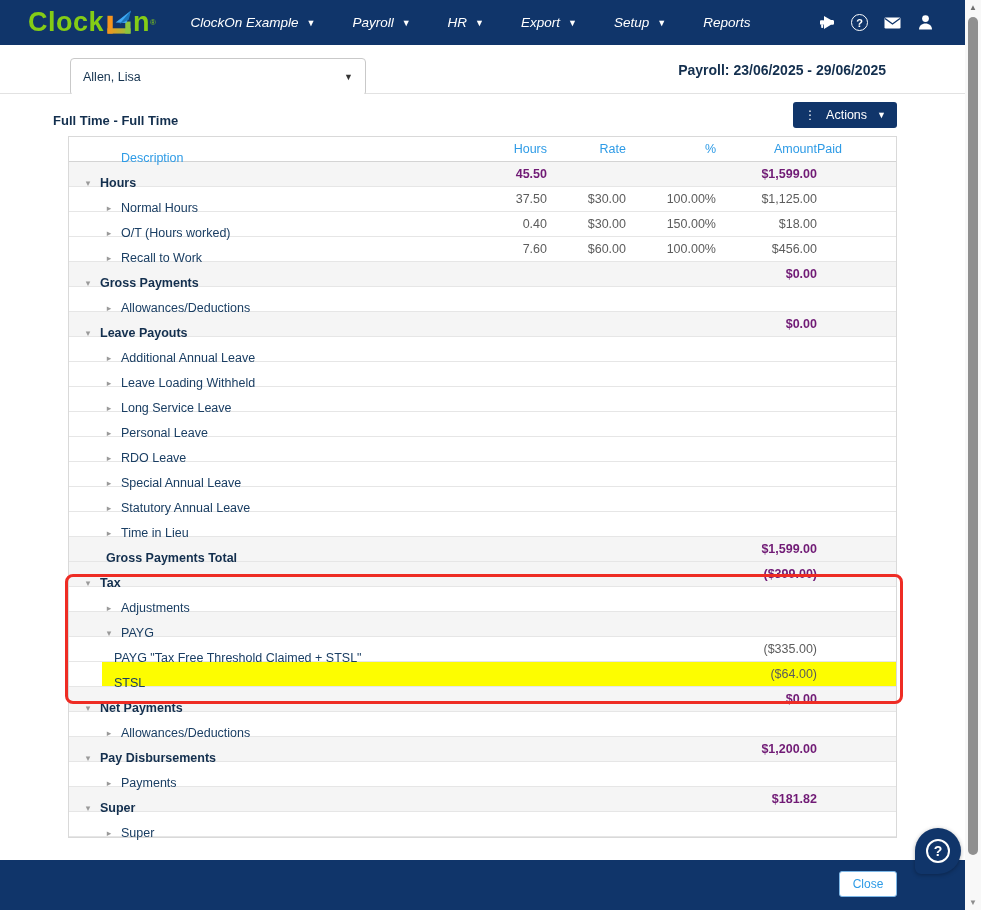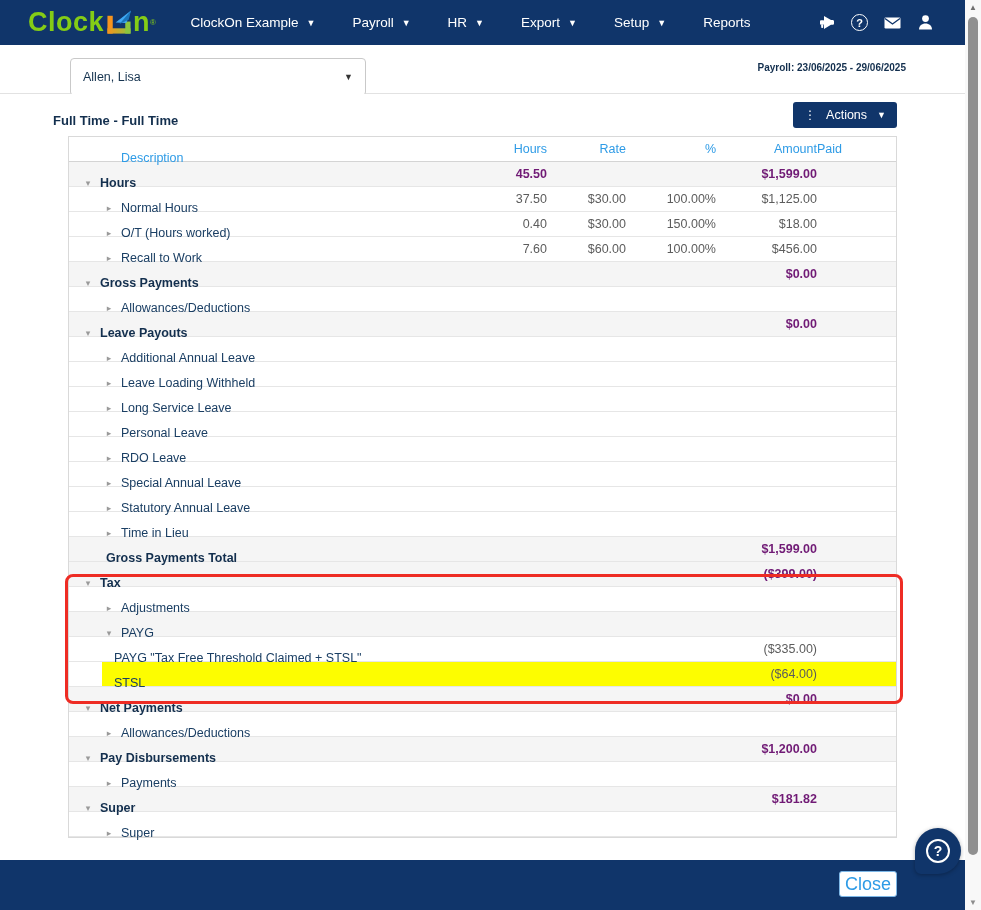--- a/index.html
+++ b/index.html
@@ -11,36 +11,36 @@
   }
   
   .navbar {
     position:absolute; top:0; left:0; width:965px; height:45px;
     background:var(--navy); display:flex; align-items:center;
   }
   .logo { margin-left:28px; display:flex; align-items:flex-start; color:#84cc16;
           font-size:27px; font-weight:700; letter-spacing:.5px; cursor:pointer; line-height:30px;}
   .logo svg { margin:3px 1px 0 2px; }
   .logo .reg { font-size:8px; font-weight:400; margin-top:1px; }
-  .nav-items { display:flex; margin-left:34px; gap:37px; }
+  .nav-items { display:flex; margin-left:34px; gap:37px;font-style:italic; }
   .nav-item { color:#fff; font-size:13.5px; display:flex; align-items:center; gap:8px; cursor:pointer; white-space:nowrap;}
   .nav-caret { font-size:9px; line-height:1; padding-top:2px;}
   .nav-icons { position:absolute; right:30px; top:0; height:45px; display:flex; align-items:center; gap:14px; }
   .nav-ico { width:19px; height:19px; display:flex; align-items:center; justify-content:center; cursor:pointer; }
   .ring { width:17px; height:17px; border:1.6px solid #fff; border-radius:50%; color:#fff;
           font-size:11px; font-weight:700; display:flex; align-items:center; justify-content:center; }
   
   .subheader { position:absolute; top:45px; left:0; width:965px; height:49px; background:#fff;
                border-bottom:1px solid #e2e2e2; }
   .emp-select { position:absolute; left:70px; top:13px; width:296px; height:38px;
                 border:1px solid #c9c9c9; border-radius:4px; background:#fff;
                 display:flex; align-items:center; justify-content:space-between;
                 padding:7px 12px; font-size:12.5px; color:#15334f; cursor:pointer; }
   .emp-select .sel-caret { font-size:9px; color:#333; }
-  .period { position:absolute; right:59px; top:17px; font-size:10px; font-weight:700; color:#132f4e; }
+  .period { position:absolute; right:79px; top:17px; font-size:14px; font-weight:700; color:#132f4e; }
   
   .content { position:absolute; top:94px; left:0; width:965px; height:816px; background:#fff; }
   .ft-label { position:absolute; left:53px; top:19px; font-size:13px; font-weight:700; color:#132f4e; }
   .actions-btn { position:absolute; right:68px; top:8px; height:26px; background:var(--navy);
                  border:none; border-radius:3px; color:#fff; font-size:12.5px;
                  font-family:"Liberation Sans", sans-serif;
                  display:flex; align-items:center; gap:10px; padding:0 11px; cursor:pointer; }
   .actions-btn .dots { font-size:12px; letter-spacing:0; }
   .actions-btn .a-caret { font-size:9px; }
   
@@ -66,21 +66,21 @@
   .detail .lbl { margin-left:0; }
   .group .lbl, .total .lbl { font-weight:700; color:#132f4e; }
   .group .num, .total .num { font-weight:700; color:#701a75; }
   .trow.yellow { background:linear-gradient(90deg,#ffffff 33px, var(--yellow) 33px); }
   .red-box { position:absolute; left:-4px; right:-7px; top:437px; height:130px;
              border:3px solid var(--red); border-radius:8px; pointer-events:none; z-index:5; }
   
   .footer { position:absolute; left:0; bottom:0; width:965px; height:50px; background:var(--navy); z-index:10; }
   .close-btn { position:absolute; right:68px; top:11px; width:58px; height:26px;
                background:#fff; border:1px solid #7db8e8; border-radius:3px;
-               color:var(--accent); font-size:18px; font-family:"Liberation Sans", sans-serif; cursor:pointer; }
+               color:var(--accent); font-size:12px; font-family:"Liberation Sans", sans-serif; cursor:pointer; }
   
   .help-bubble { position:absolute; left:915px; top:828px; width:46px; height:46px;
                  background:var(--navy); border-radius:50% 50% 50% 6px; z-index:11;
                  display:flex; align-items:center; justify-content:center; cursor:pointer;
                  box-shadow:0 1px 4px rgba(0,0,0,.3); }
   .help-bubble .ring { width:24px; height:24px; border-width:2px; font-size:14px; }
   
   .scrollbar { position:absolute; right:0; top:0; width:16px; height:910px; background:#f8f8f8; z-index:20; }
   .sb-arrow { position:absolute; left:0; width:16px; text-align:center; font-size:8px; color:#6f6f6f; cursor:pointer; }
   .sb-up { top:3px; } .sb-down { bottom:3px; color:#8d8d8d; }

